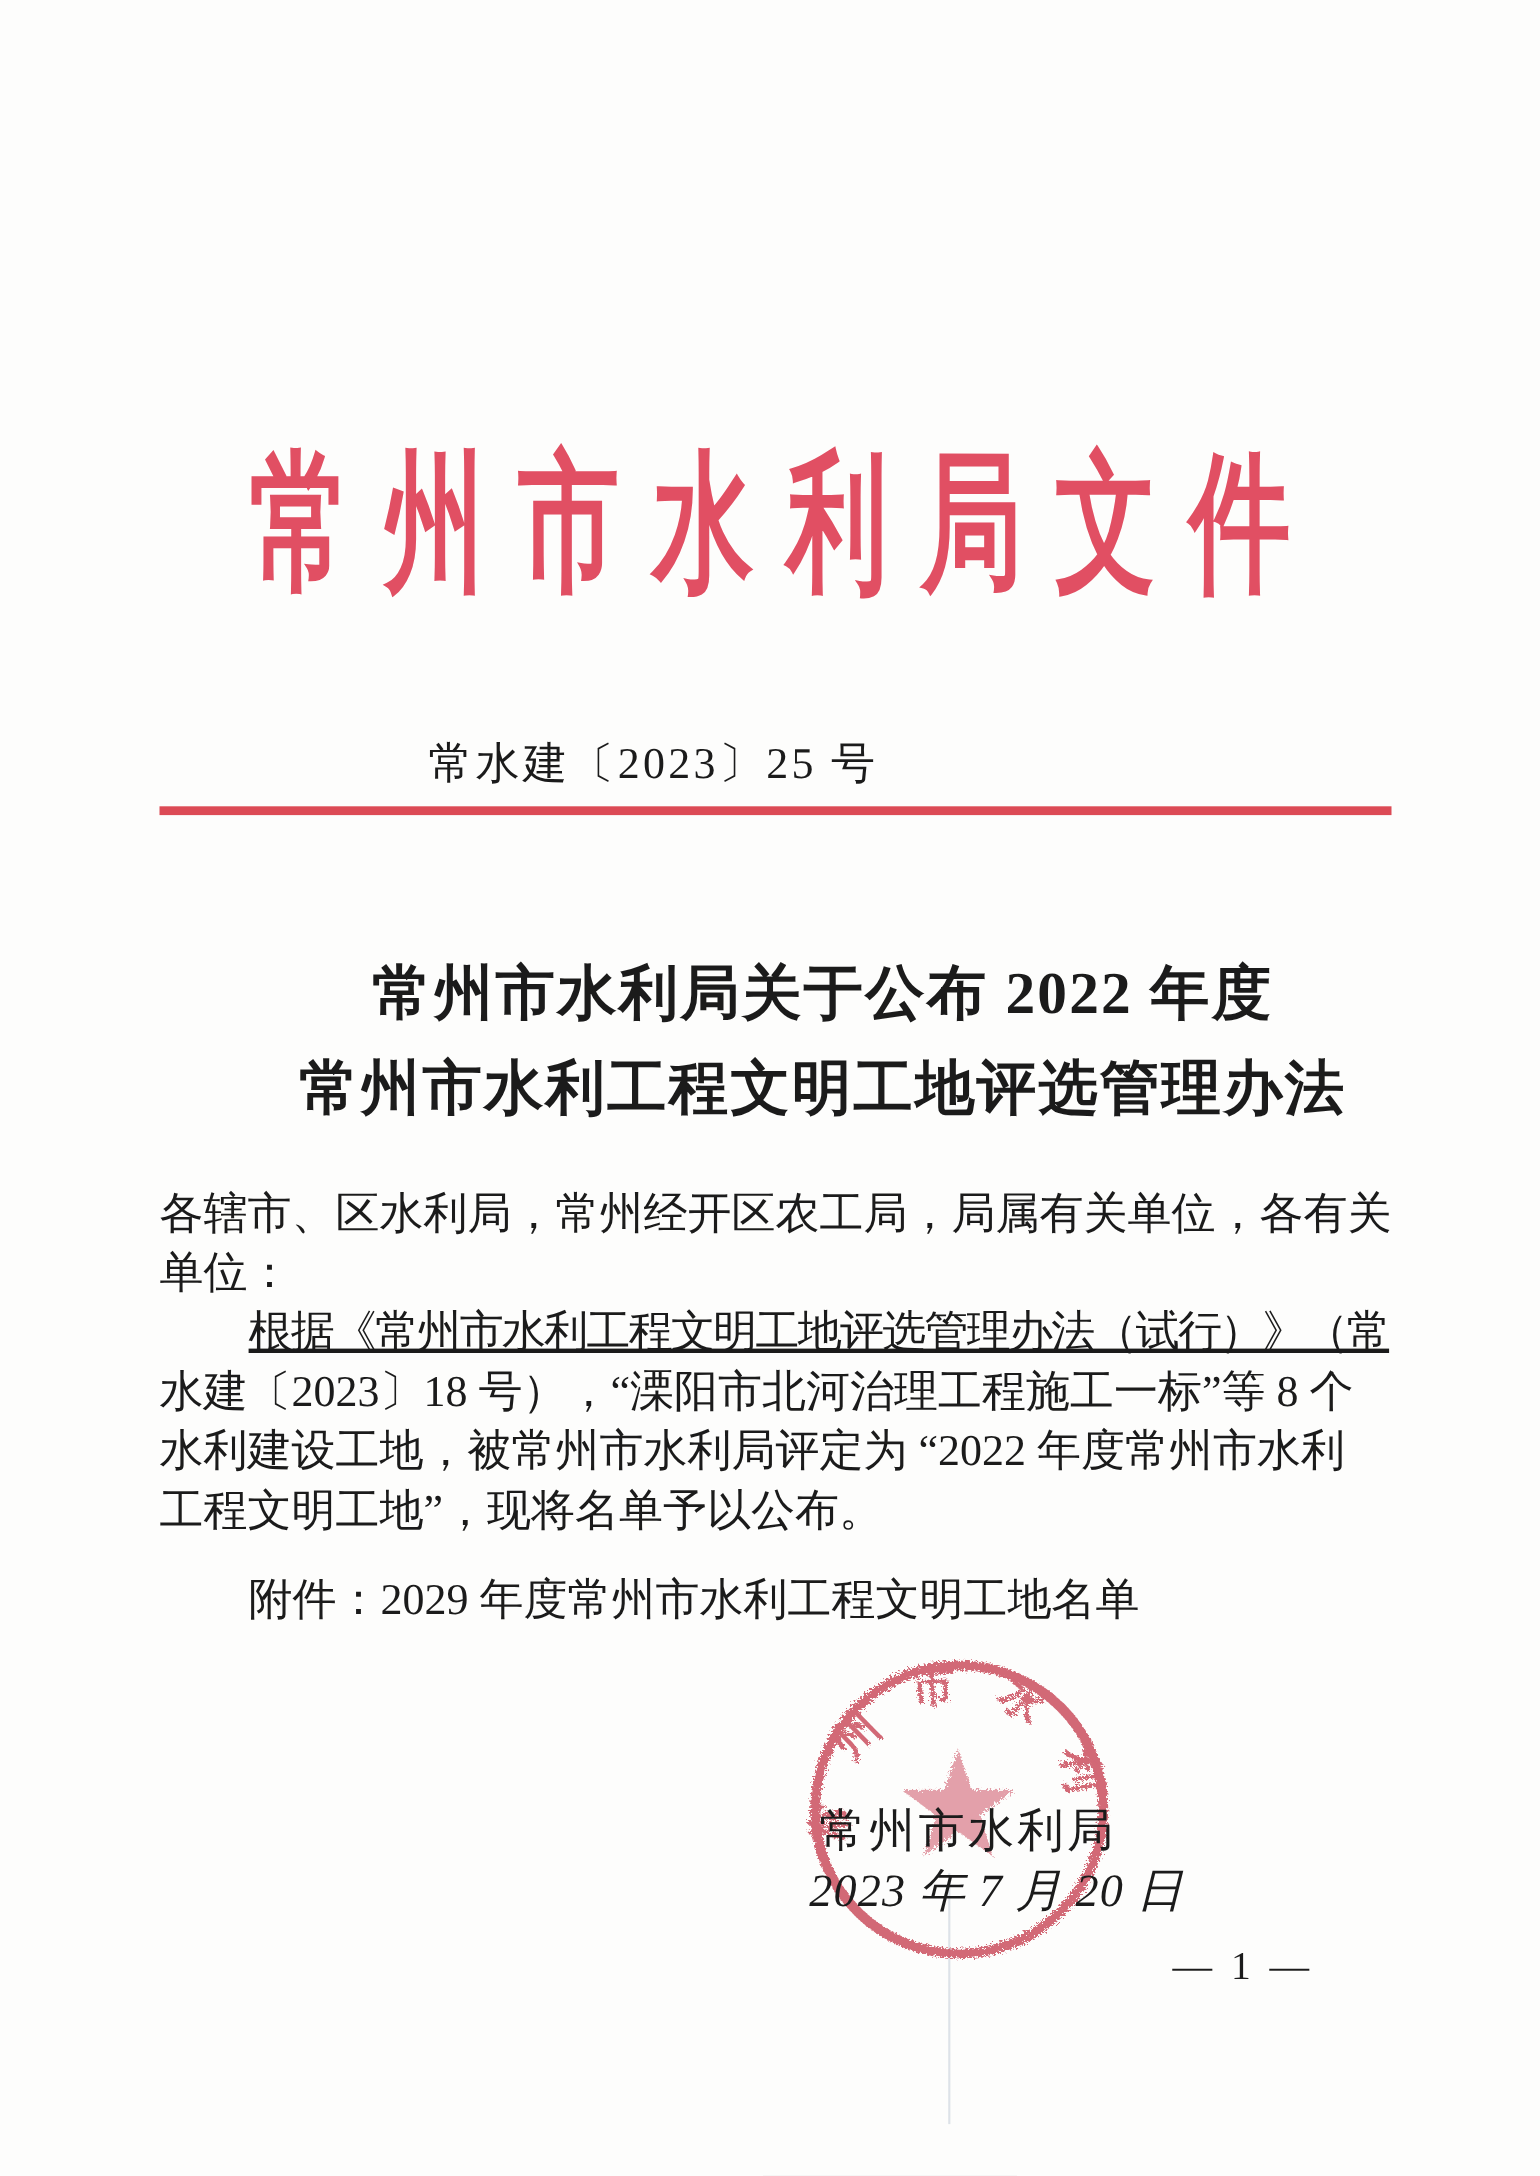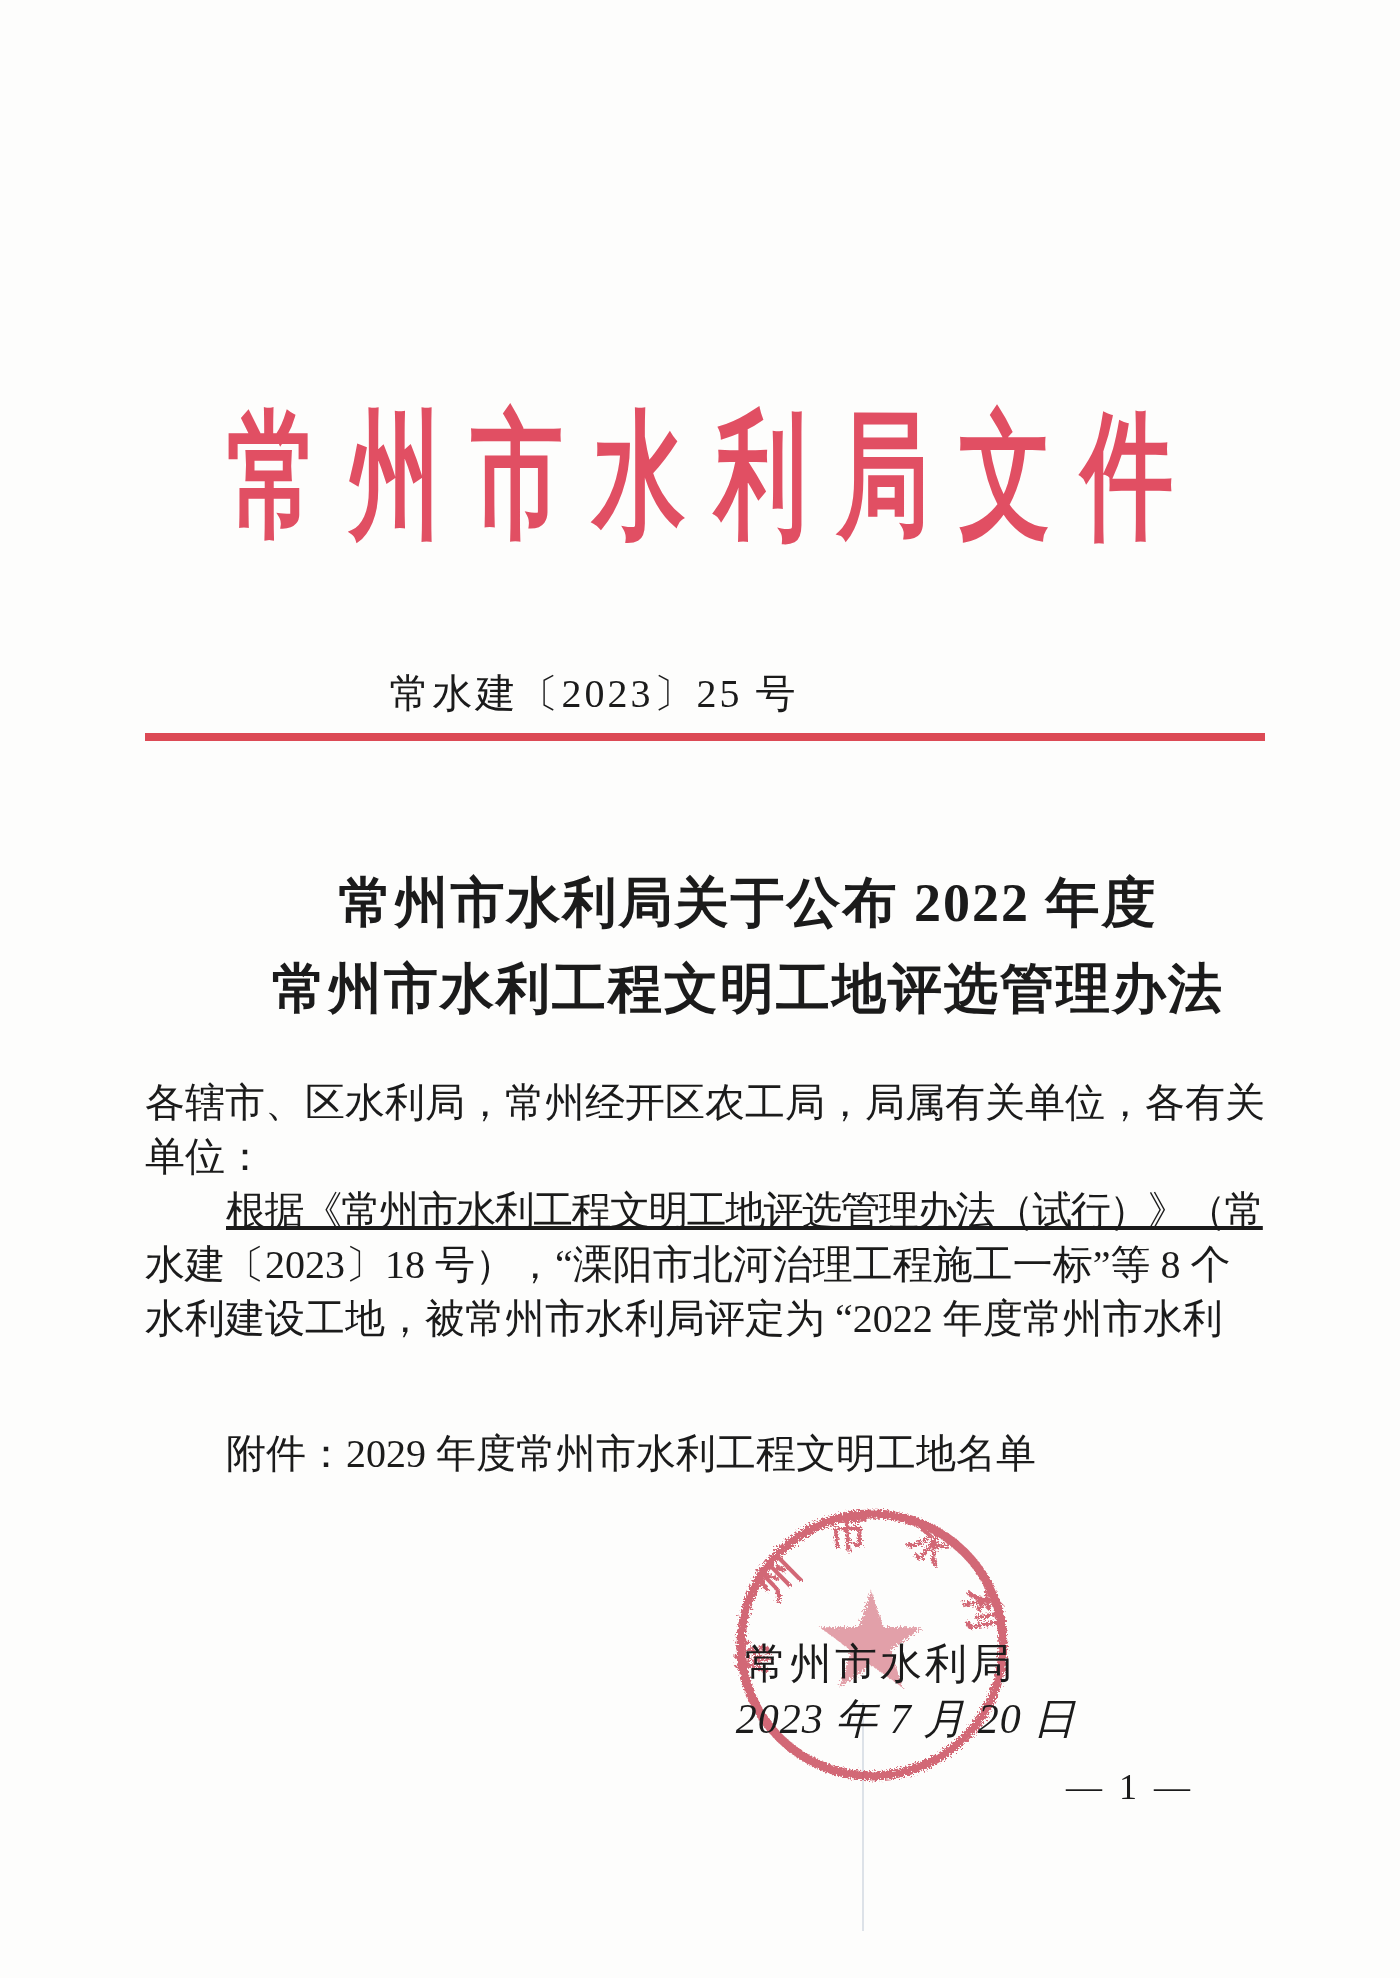--- a/index.html
+++ b/index.html
@@ -74,20 +74,21 @@
     <div>常州市水利局关于公布 2022 年度</div>
     <div>常州市水利工程文明工地评选管理办法</div>
   </div>
 
   <div class="body-text">
     <div>各辖市、区水利局，常州经开区农工局，局属有关单位，各有关</div>
     <div>单位：</div>
     <div class="indent tight">根据《常州市水利工程文明工地评选管理办法（试行）》（常</div>
     <div>水建〔2023〕18 号），“溧阳市北河治理工程施工一标”等 8 个</div>
     <div>水利建设工地，被常州市水利局评定为 “2022 年度常州市水利</div>
+    <div>工程文明工地”，现将名单予以公布。</div>
   </div>
 
   <div class="attachment">附件：2029 年度常州市水利工程文明工地名单</div>
 
   <svg class="seal" viewBox="0 0 282 282" xmlns="http://www.w3.org/2000/svg">
     <defs>
       <filter id="rough" x="-15%" y="-15%" width="130%" height="130%">
         <feTurbulence type="fractalNoise" baseFrequency="0.55" numOctaves="2" seed="7" result="n"></feTurbulence>
         <feDisplacementMap in="SourceGraphic" in2="n" scale="8"></feDisplacementMap>
       </filter>

